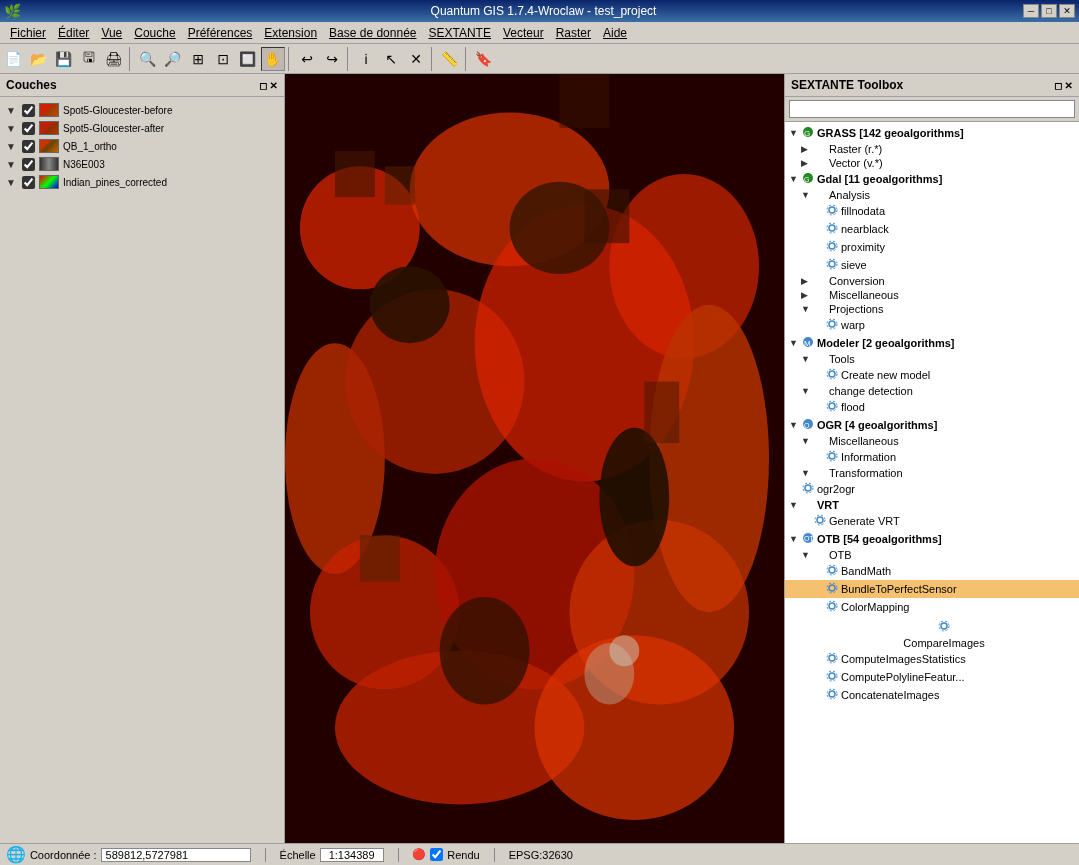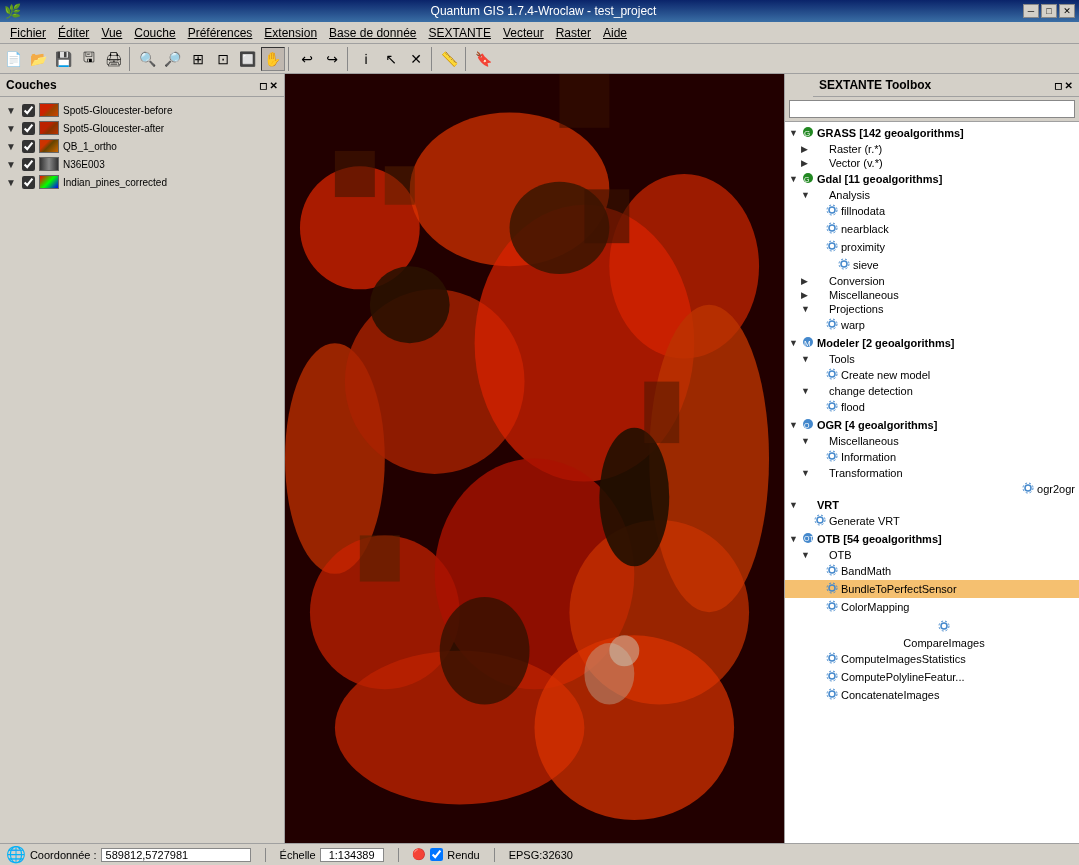--- a/index.html
+++ b/index.html
@@ -120,21 +120,20 @@
       flex-direction: column;
     }
     #sextante-header {
       background: #d4d0c8;
       padding: 4px 6px;
       font-weight: bold;
       border-bottom: 1px solid #a0a0a0;
       display: flex;
       justify-content: space-between;
       align-items: center;
-      margin-left: 28px;
     }
     #sextante-search {
       padding: 3px 4px;
       border-bottom: 1px solid #a0a0a0;
     }
     #sextante-search input {
       width: 100%;
       height: 18px;
       border: 1px solid #888;
       background: white;
@@ -402,21 +401,21 @@
           <span>nearblack</span>
         </div>
         <div class="tree-item" style="padding-left: 28px;">
           <span class="tree-arrow"></span>
           <span class="tree-icon"><svg width="14" height="14" viewBox="0 0 14 14">
               <circle cx="7" cy="7" r="3" fill="none" stroke="#4488cc" stroke-width="1.5"></circle>
               <circle cx="7" cy="7" r="5" fill="none" stroke="#4488cc" stroke-width="1" stroke-dasharray="2,2"></circle>
             </svg></span>
           <span>proximity</span>
         </div>
-        <div class="tree-item" style="padding-left: 40px;">
+        <div class="tree-item" style="padding-left: 28px;">
           <span class="tree-arrow"></span>
           <span class="tree-icon"><svg width="14" height="14" viewBox="0 0 14 14">
               <circle cx="7" cy="7" r="3" fill="none" stroke="#4488cc" stroke-width="1.5"></circle>
               <circle cx="7" cy="7" r="5" fill="none" stroke="#4488cc" stroke-width="1" stroke-dasharray="2,2"></circle>
             </svg></span>
           <span>sieve</span>
         </div>
         <div class="tree-item" style="padding-left: 16px;">
           <span class="tree-arrow">▶</span>
           <span class="tree-icon"></span>
@@ -493,21 +492,21 @@
               <circle cx="7" cy="7" r="3" fill="none" stroke="#4488cc" stroke-width="1.5"></circle>
               <circle cx="7" cy="7" r="5" fill="none" stroke="#4488cc" stroke-width="1" stroke-dasharray="2,2"></circle>
             </svg></span>
           <span>Information</span>
         </div>
         <div class="tree-item" style="padding-left: 16px;">
           <span class="tree-arrow">▼</span>
           <span class="tree-icon"></span>
           <span>Transformation</span>
         </div>
-        <div class="tree-item" style=" justify-content: flex-end;">
+        <div class="tree-item" style="">
           <span class="tree-arrow"></span>
           <span class="tree-icon"><svg width="14" height="14" viewBox="0 0 14 14">
               <circle cx="7" cy="7" r="3" fill="none" stroke="#4488cc" stroke-width="1.5"></circle>
               <circle cx="7" cy="7" r="5" fill="none" stroke="#4488cc" stroke-width="1" stroke-dasharray="2,2"></circle>
             </svg></span>
           <span>ogr2ogr</span>
         </div>
         <div class="tree-item" style="padding-left: 4px;">
           <span class="tree-arrow">▼</span>
           <span class="tree-icon"></span>

